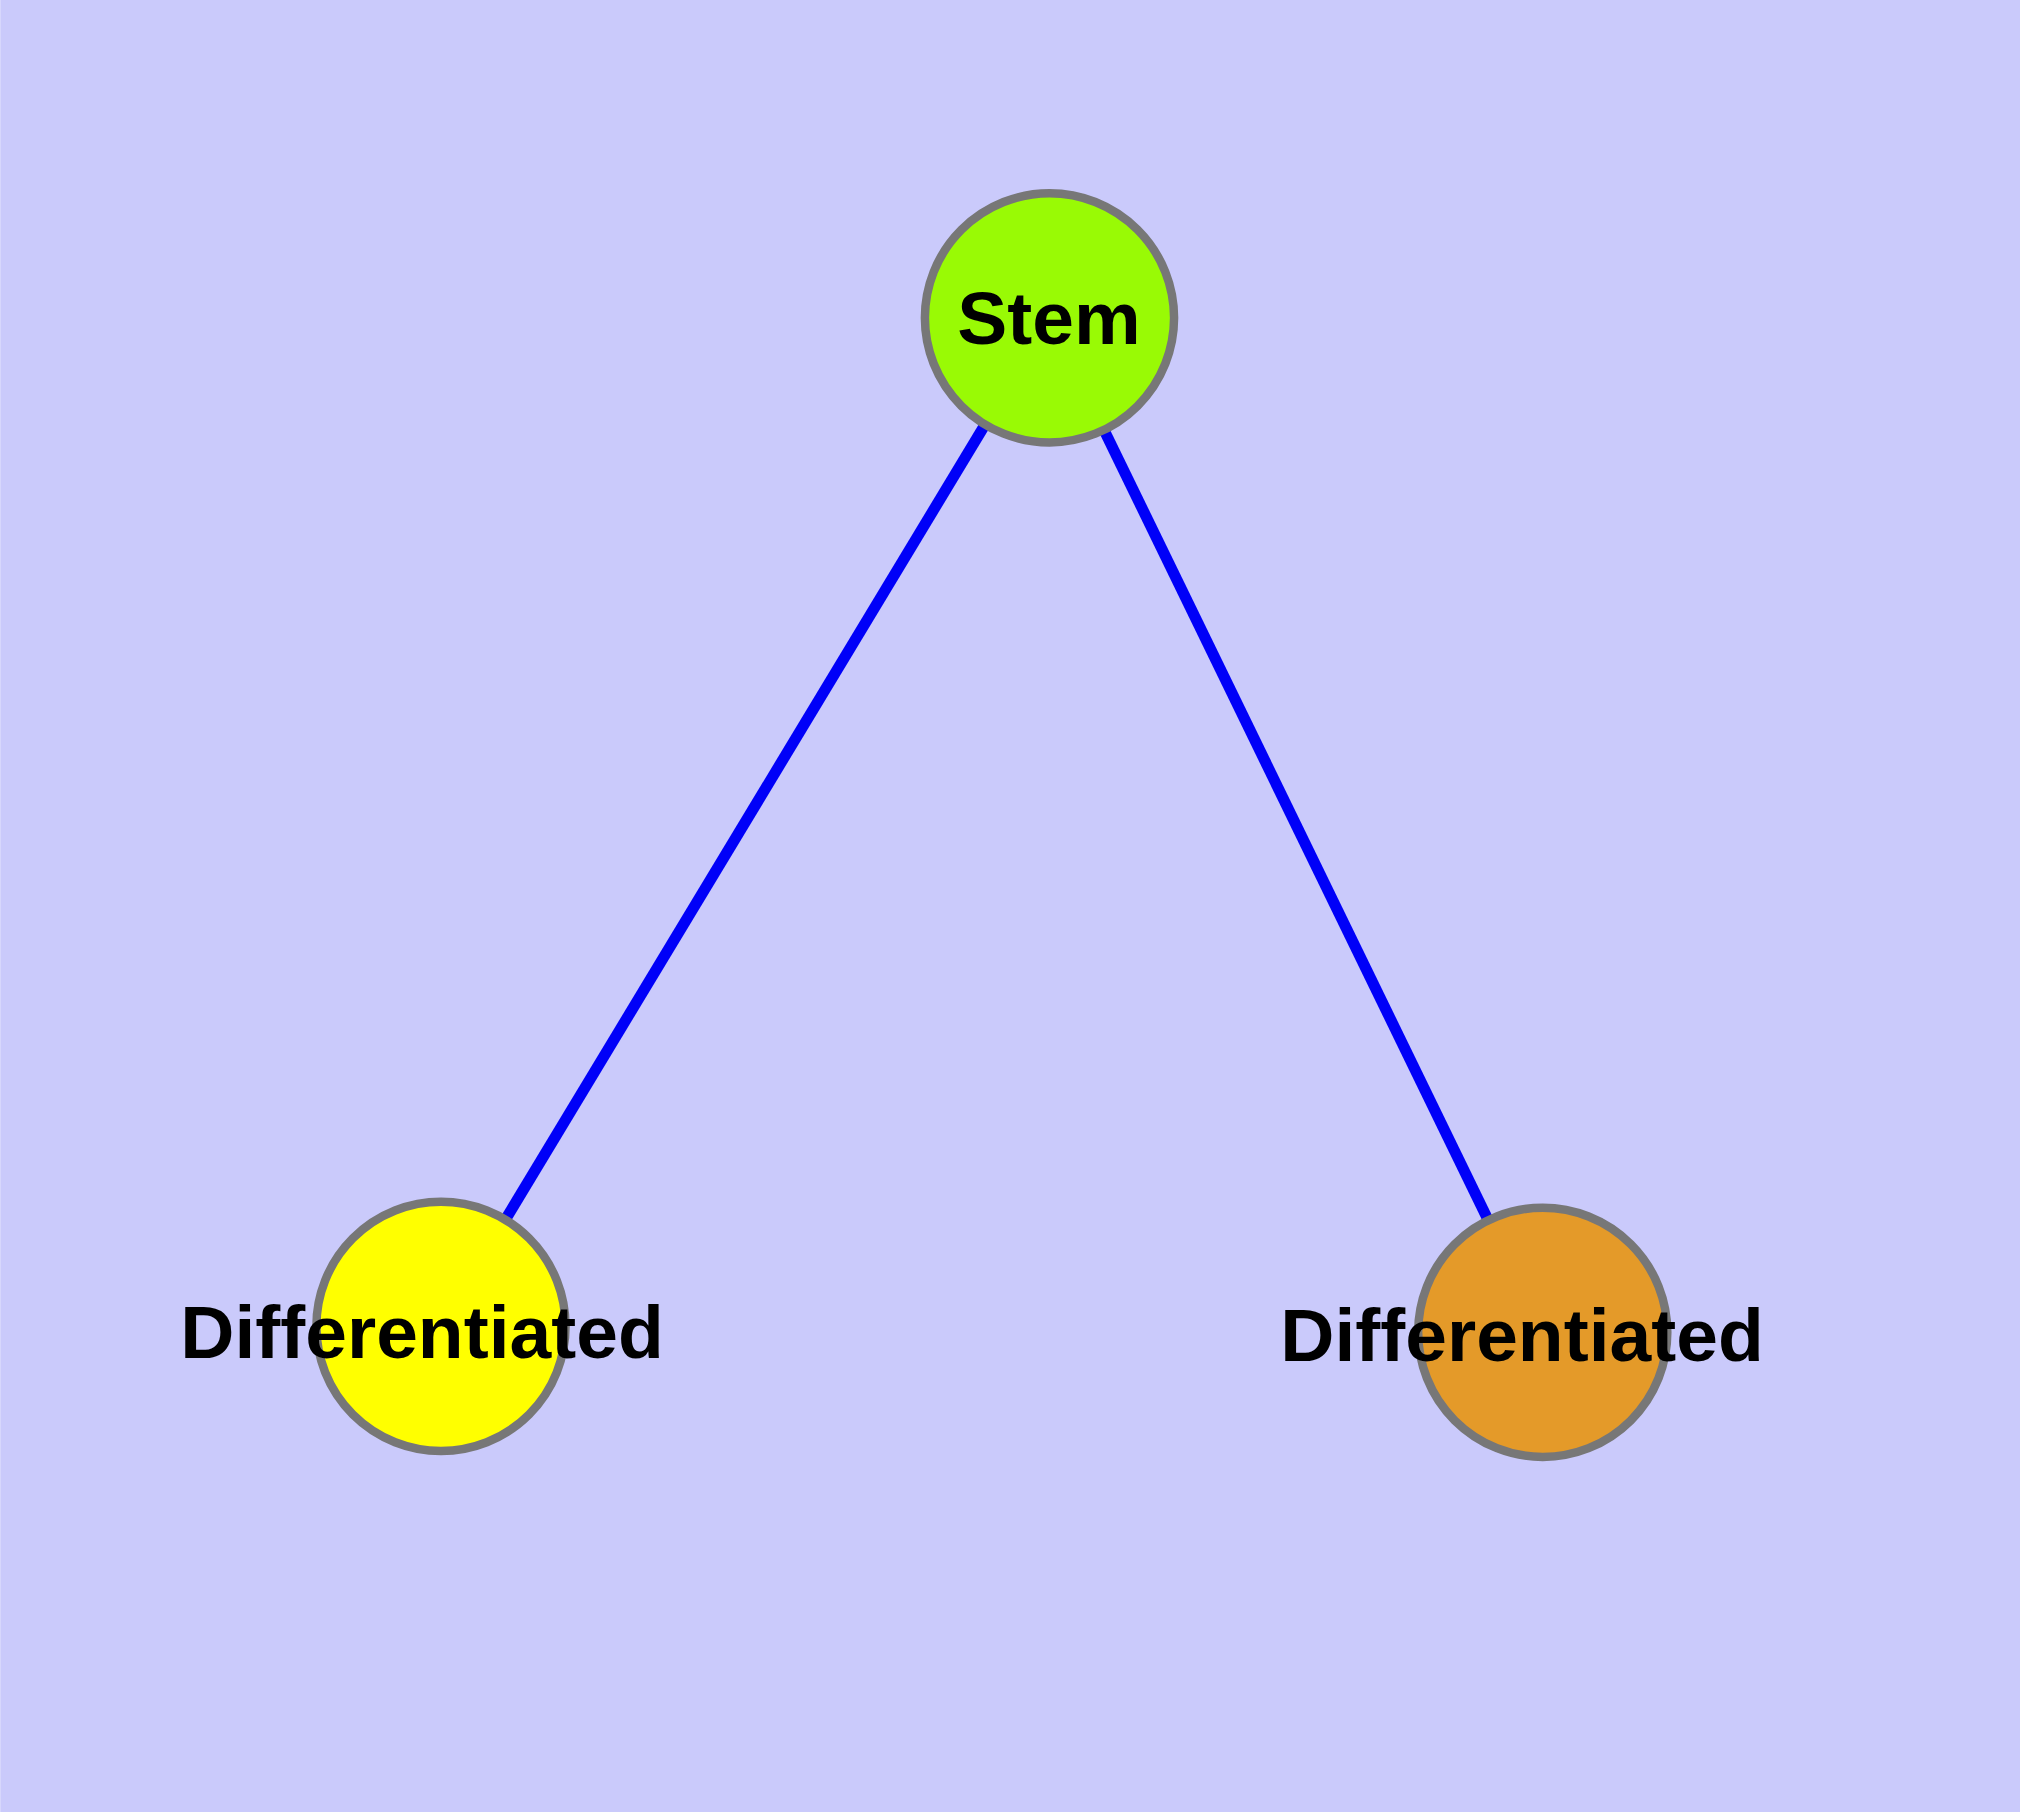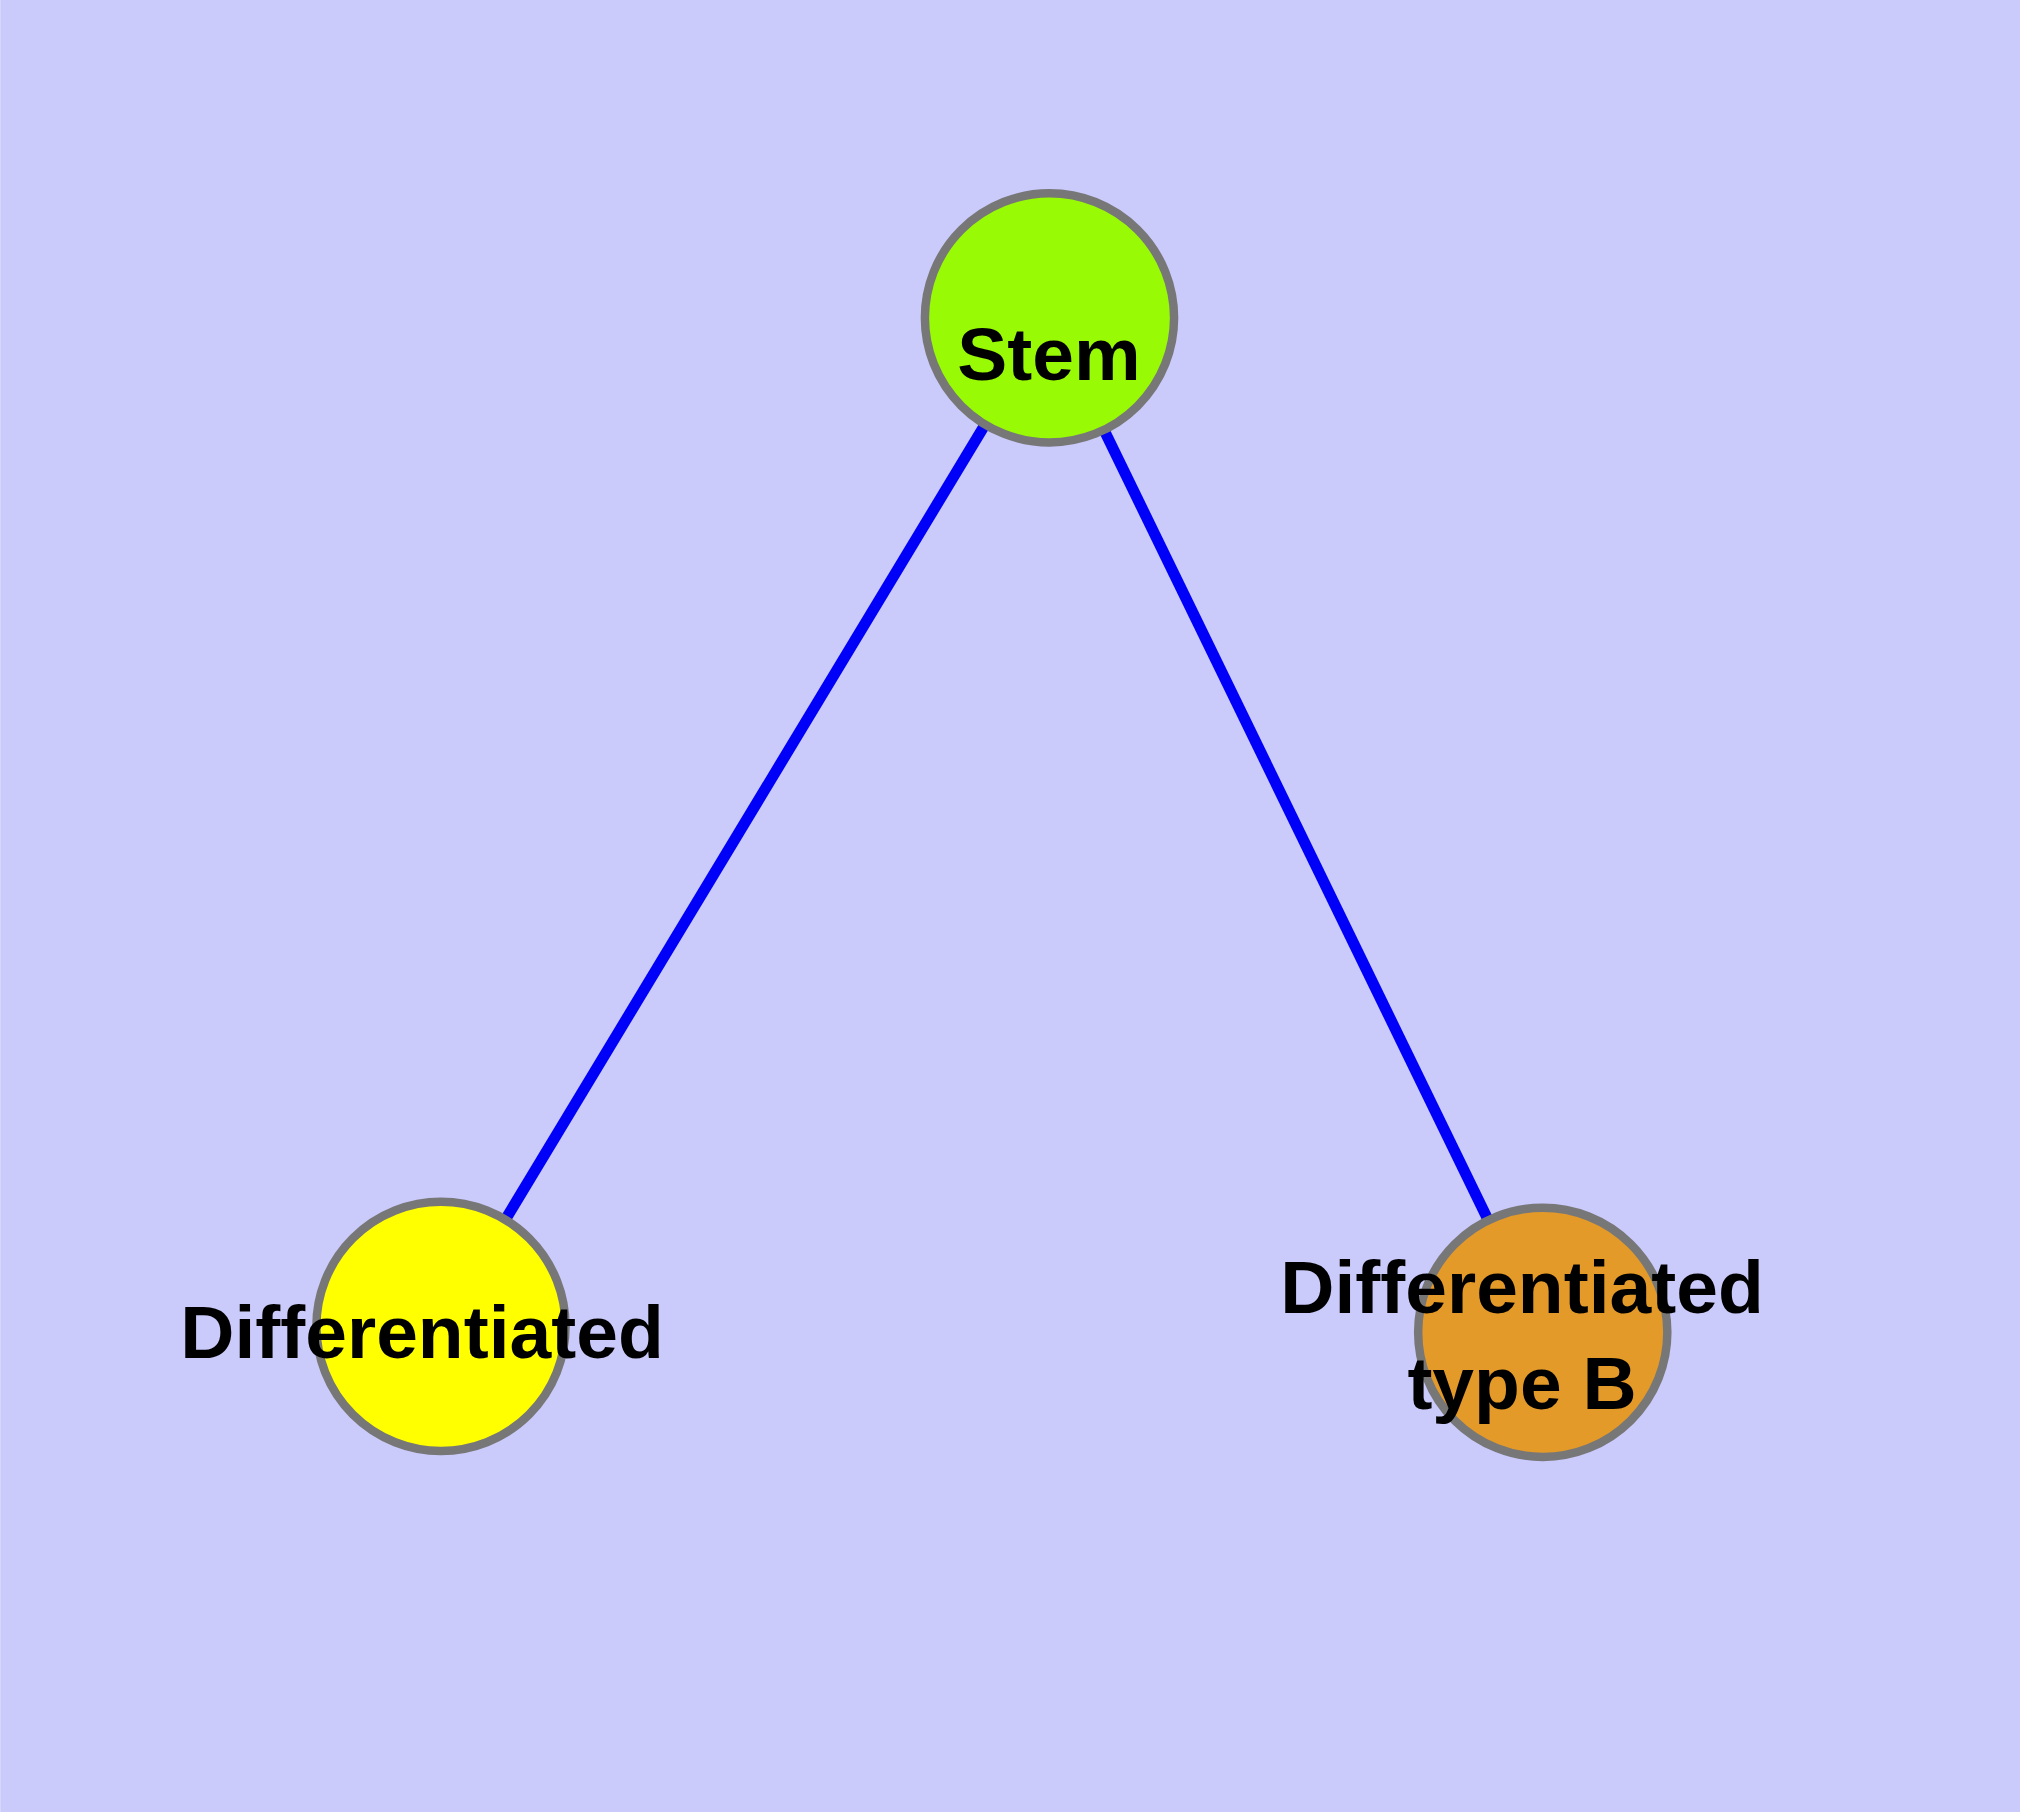--- a/index.html
+++ b/index.html
@@ -56,27 +56,26 @@
 
     <line x1="1238" y1="375" x2="1820" y2="1572" class="edge" stroke="#0000F8"></line>
 
     <circle cx="1238" cy="375" r="147" class="node" fill="#99FA05" stroke="#777777"></circle>
 
     <circle cx="520" cy="1565" r="147" class="node" fill="#FFFF00" stroke="#777777"></circle>
 
     <circle cx="1820" cy="1572" r="147" class="node" fill="#E49A29" stroke="#777777"></circle>
   </svg>
 
-  <div class="node-label" style="left: 1049px; top: 318px; margin-top: 36px;">
+  <div class="node-label" style="left: 1049px; top: 318px;">
     <span class="line">Stem</span>
   </div>
 
   <div class="node-label" style="left: 422px; top: 1332px;">
     <span class="line">Differentiated</span>
   </div>
 
   <div class="node-label" style="left: 1522px; top: 1335px;">
     <span class="line">Differentiated</span>
-    <span class="line">type B</span>
   </div>
 
 </div>
 
 
 </body></html>

